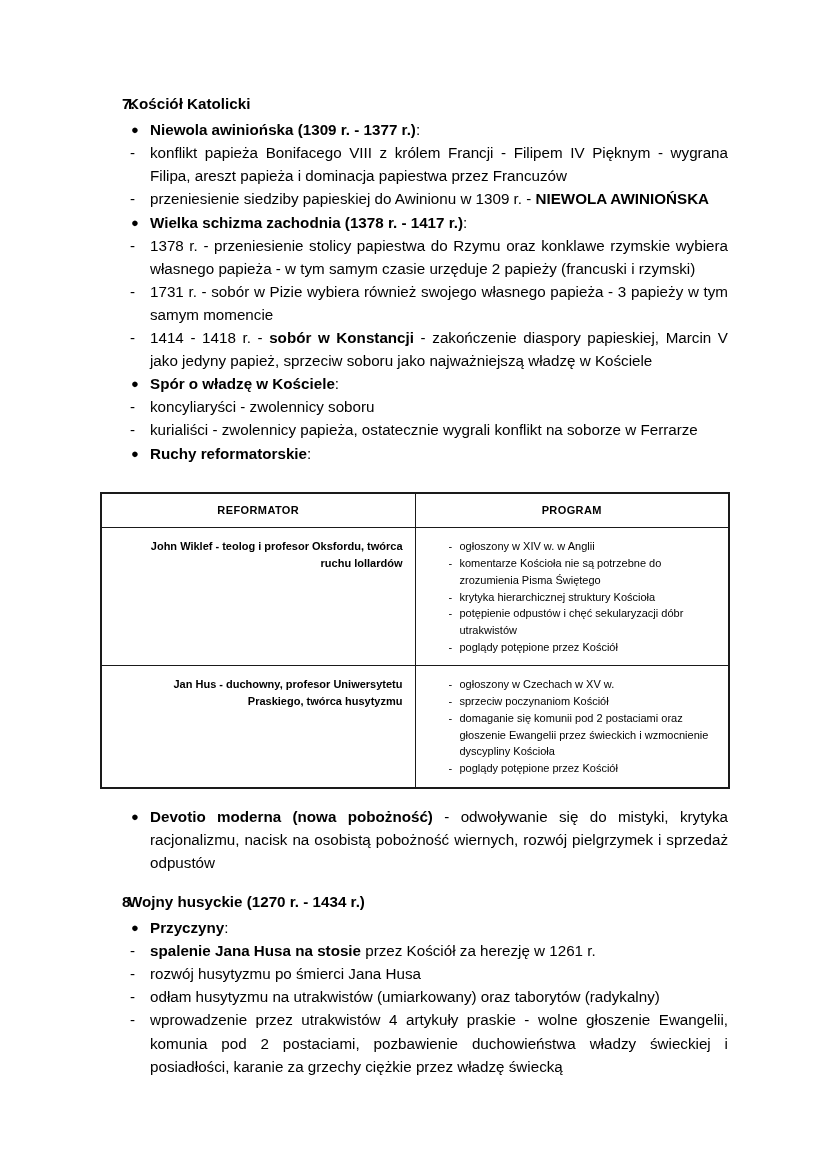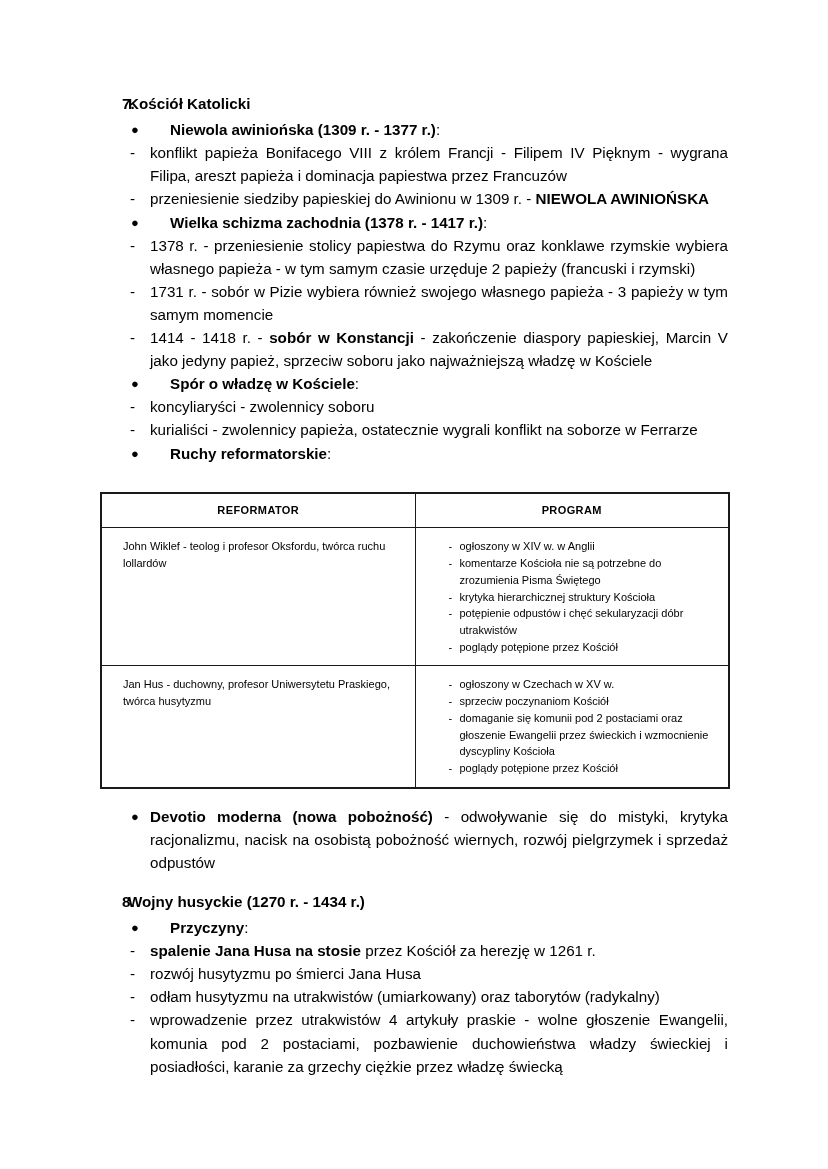--- a/index.html
+++ b/index.html
@@ -72,21 +72,21 @@
     padding-left: 30px;
     font-size: 15.2px;
     line-height: 1.52;
   }
   .bullet-item .itext,
   .dash-item .itext {
     flex: 1 1 auto;
     text-align: justify;
     text-justify: inter-word;
   }
-  .bullet-item.bold .itext { font-weight: bold; margin-left: 20px; }
+  .bullet-item.bold .itext { font-weight: bold; }
   .b { font-weight: bold; }
   .nb { font-weight: normal; }
 
   
   .tbl-wrap {
     margin: 27px 0 0 0;
   }
   table.reform {
     border-collapse: collapse;
     width: 628px;
@@ -102,22 +102,23 @@
     font-size: 11px;
     line-height: 1.52;
   }
   table.reform th {
     text-align: center;
     font-weight: bold;
     padding: 8px 6px 9px 6px;
     letter-spacing: 0.4px;
   }
   table.reform td.who {
-    text-align: left;
+    text-align: right;
     padding: 10px 12px 10px 21px;
+    font-weight: bold;
   }
   table.reform td.prog {
     padding: 10px 8px 10px 8px;
   }
   .prog-list {
     margin: 0;
     padding: 0;
     list-style: none;
   }
   .prog-list li {

